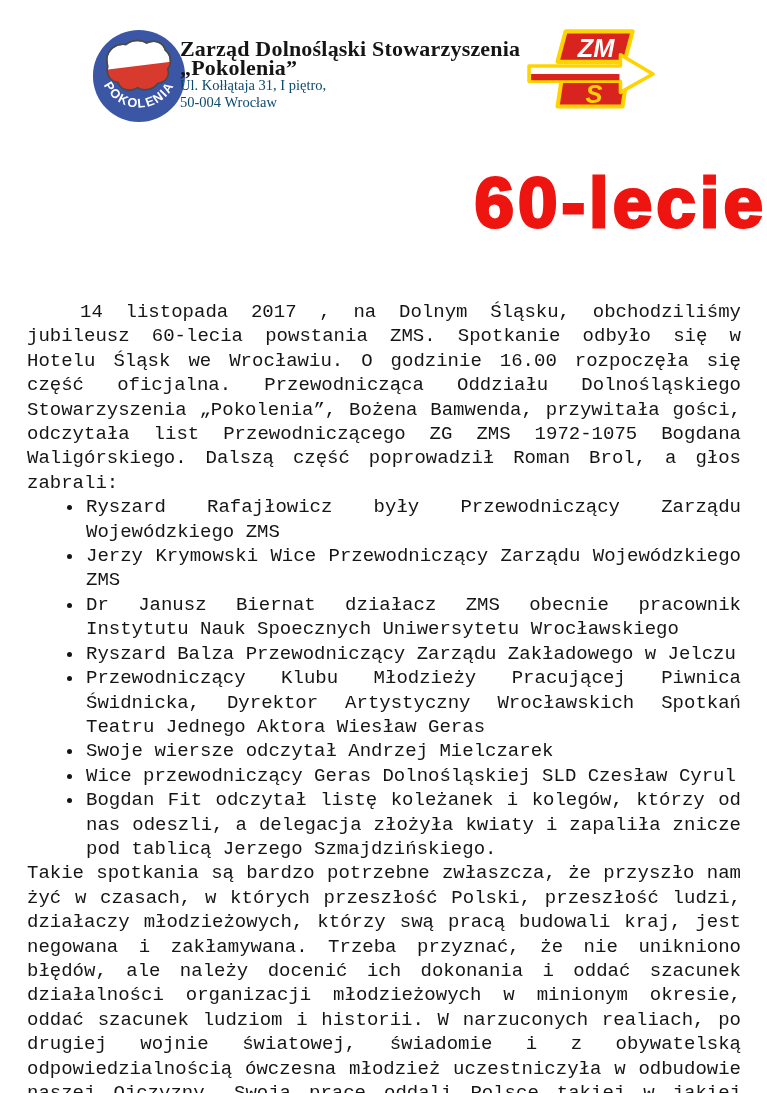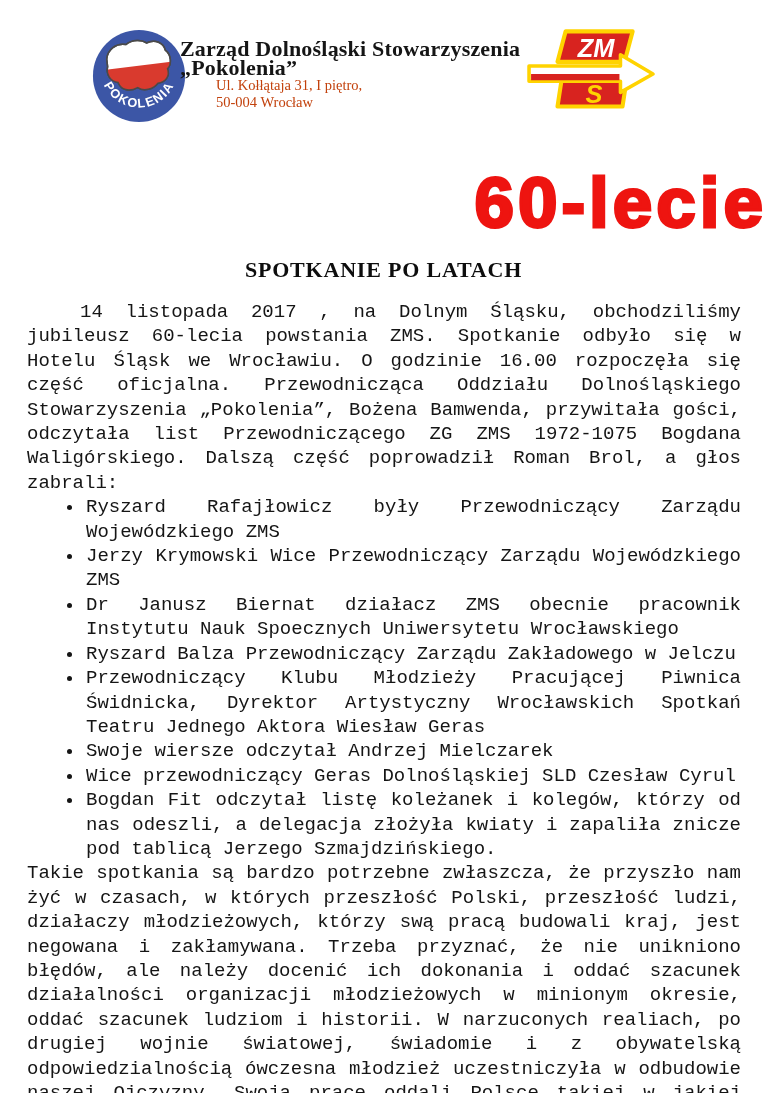--- a/index.html
+++ b/index.html
@@ -7,21 +7,21 @@
     position:relative; width:767px; height:1093px; background:#ffffff;
     font-family:"Liberation Serif", serif; color:#151515; overflow:hidden;
   }
 
   
   .pokolenia-logo { position:absolute; left:92px; top:28px; width:94px; height:96px; }
   .zms-logo      { position:absolute; left:527px; top:28px; width:128px; height:84px; }
 
   .header-org { position:absolute; left:180px; top:39px; width:400px; }
   .org-name   { font-size:22px; font-weight:bold; letter-spacing:0.2px; line-height:19px; }
-  .addr       { font-size:14.5px; line-height:16.5px; color:#c2410c;margin-left:36px; }
+  .addr       { font-size:14.5px; line-height:16.5px; color:#0c4a6e; }
 
   
   .title {
     position:absolute; top:162px; left:0; width:100%; text-align:right;
     font-family:"Liberation Sans", sans-serif; font-weight:bold;
     font-size:71px; letter-spacing:4px; color:#ee1410;
     -webkit-text-stroke:3px #ee1410;
   }
   .subtitle {
     position:absolute; top:257px; left:0; width:100%; text-align:center;
@@ -73,21 +73,20 @@
     <polygon points="38,3 104,3 96,33 30,33" fill="#d8231f" stroke="#ffd300" stroke-width="4" stroke-linejoin="round"></polygon>
     <text x="68" y="28" text-anchor="middle" font-size="25" font-weight="bold" font-style="italic" font-family="Liberation Sans, sans-serif" fill="#ffffff">ZM</text>
     <polygon points="34,51 98,51 94,77 30,77" fill="#d8231f" stroke="#ffd300" stroke-width="4" stroke-linejoin="round"></polygon>
     <text x="66" y="73" text-anchor="middle" font-size="25" font-weight="bold" font-style="italic" font-family="Liberation Sans, sans-serif" fill="#ffd300">S</text>
     <polygon points="2,37 92,37 92,26 124,45 92,63 92,52 2,52" fill="#ffffff" stroke="#ffd300" stroke-width="3.5" stroke-linejoin="round"></polygon>
     <polygon points="4,45 91,45 91,51 4,51" fill="#d8231f"></polygon>
   </svg>
 
   <div class="title">60-lecie</div>
 
-  <div class="subtitle">SPOTKANIE PO LATACH</div>
 
   <div class="body-text">
     <p class="p p1">14 listopada 2017 , na Dolnym Śląsku, obchodziliśmy jubileusz 60-lecia powstania ZMS. Spotkanie odbyło się w Hotelu Śląsk we Wrocławiu. O godzinie 16.00 rozpoczęła się część oficjalna. Przewodnicząca Oddziału Dolnośląskiego Stowarzyszenia „Pokolenia”, Bożena Bamwenda, przywitała gości, odczytała list Przewodniczącego ZG ZMS 1972-1075 Bogdana Waligórskiego. Dalszą część poprowadził Roman Brol, a  głos zabrali:</p>
 
     <ul class="speakers">
       <li>Ryszard Rafajłowicz były Przewodniczący Zarządu Wojewódzkiego ZMS</li>
       <li>Jerzy Krymowski Wice Przewodniczący Zarządu Wojewódzkiego ZMS</li>
       <li>Dr Janusz Biernat działacz ZMS obecnie pracownik Instytutu Nauk Spoecznych Uniwersytetu Wrocławskiego</li>
       <li>Ryszard Balza Przewodniczący Zarządu Zakładowego w Jelczu</li>
       <li>Przewodniczący Klubu Młodzieży Pracującej Piwnica Świdnicka, Dyrektor Artystyczny Wrocławskich Spotkań Teatru Jednego Aktora Wiesław Geras</li>

